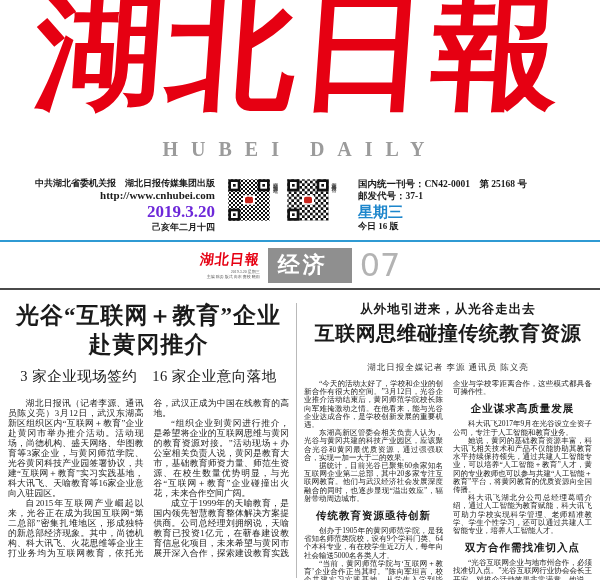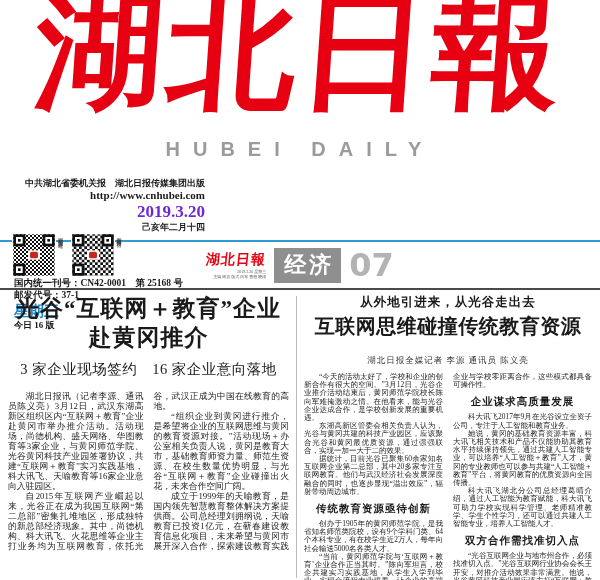--- a/index.html
+++ b/index.html
@@ -11,25 +11,25 @@
   .masthead { position:relative; height:172px; }
   .masthead-title {
     position:absolute; top:-28px; left:0; right:0; text-align:center;
     font-size:128px; line-height:1.25; font-weight:900; color:#e60012;
     letter-spacing:4px; transform:skewX(-4deg);
     font-family:"Liberation Serif","DejaVu Serif",serif;
   }
   .masthead-sub {
     position:absolute; top:138px; left:0; right:0; text-align:center;
     font-size:20px; font-weight:bold; color:#9b9b9b; letter-spacing:13px;
-    font-family:Liberation Sans, sans-serif;
+    font-family:Liberation Serif, serif;
   }
 
   
-  .info-row { display:flex; align-items:flex-start; padding:6px 10px 0 0; height:66px;flex-direction:column; }
+  .info-row { display:flex; align-items:flex-start; padding:6px 10px 0 10px; height:66px; }
   .info-left { width:205px; text-align:right; line-height:1.25; }
   .info-left .pub { font-size:9px; font-weight:bold; }
   .info-left .site { font-size:11px; font-weight:bold; }
   .info-left .date { font-size:17px; font-weight:bold; color:#6d28d9; line-height:1.1; }
   .info-left .lunar { font-size:9px; font-weight:bold; }
   .qr-wrap { display:flex; margin-left:12px; }
   .qr-unit { display:flex; margin-right:8px; }
   .qr-box { width:44px; height:44px; }
   .qr-caption { writing-mode:vertical-rl; font-size:5px; color:#333; line-height:1.1; margin-left:1px; letter-spacing:1px; }
   .info-right { margin-left:14px; line-height:1.3; }
@@ -38,26 +38,26 @@
   .info-right .weekday { font-size:15px; font-weight:bold; color:#1d86cc; line-height:1.2; }
   .info-right .pages { font-size:9px; font-weight:bold; }
 
   .rule-blue { border-top:2px solid #2f9ad3; margin-top:2px; }
 
   
   .section-bar { height:46px; display:flex; justify-content:center; align-items:center; gap:8px; }
   .sec-logo { text-align:right; }
   .sec-logo .sec-logo-title { color:#e60012; font-size:14px; font-weight:900; transform:skewX(-6deg); letter-spacing:1px; }
   .sec-logo .tiny { font-size:4px; color:#555; line-height:1.3; white-space:nowrap; }
-  .sec-name-box { background:#8f8f8f; color:#fff; font-size:22px; font-weight:bold; letter-spacing:3px; padding:2px 7px 3px 10px; }
-  .sec-page { font-size:32px; color:#b3b3b3; font-family:"DejaVu Sans","Liberation Sans",sans-serif; font-weight:700; }
+  .sec-name-box { background:#8f8f8f; color:#fff; font-size:22px; font-weight:bold; letter-spacing:3px; padding:2px 24px 3px 10px; }
+  .sec-page { font-size:32px; color:#b3b3b3; font-family:"DejaVu Sans","Liberation Sans",sans-serif; font-weight:400; }
   .rule-dark { border-top:2px solid #4a4a4a; }
 
   
-  .content { display:flex; padding:4px 8px 0 8px; height:288px; }
+  .content { display:flex; padding:11px 8px 0 8px; height:288px; }
   .article-left { width:288px; padding-right:7px; }
   .v-divider { width:1px; background:#b9b9b9; margin:2px 0 0 0; }
   .article-right { flex:1; padding-left:7px; }
 
   .la-headline { text-align:center; font-size:23px; font-weight:900; line-height:1.28; letter-spacing:1px; }
   .la-subheadline { text-align:center; font-size:14.5px; margin-top:7px; letter-spacing:0.5px; }
   .la-body { margin-top:12px; column-count:2; column-gap:10px; height:178px; overflow:hidden; }
   .la-body p { font-size:8.8px; line-height:10px; text-align:justify; text-indent:2em; color:#222; }
 
   .ra-kicker { text-align:center; font-size:12.5px; font-weight:bold; letter-spacing:1px; }

